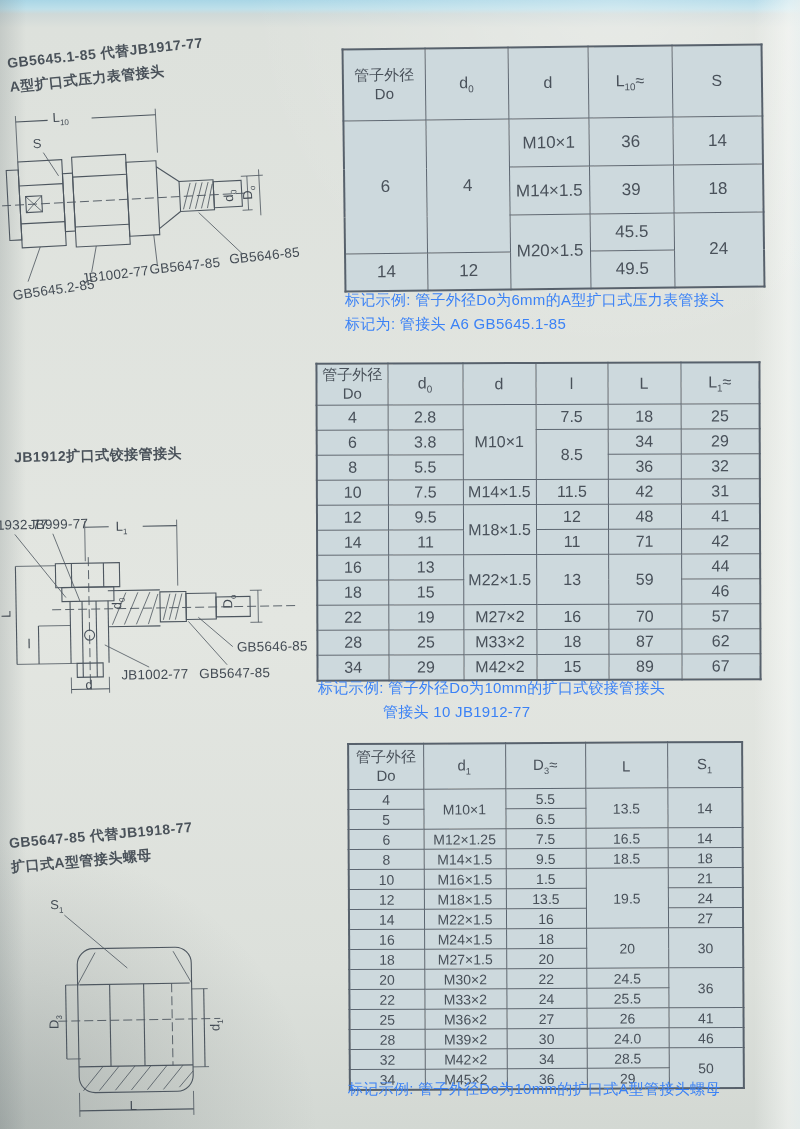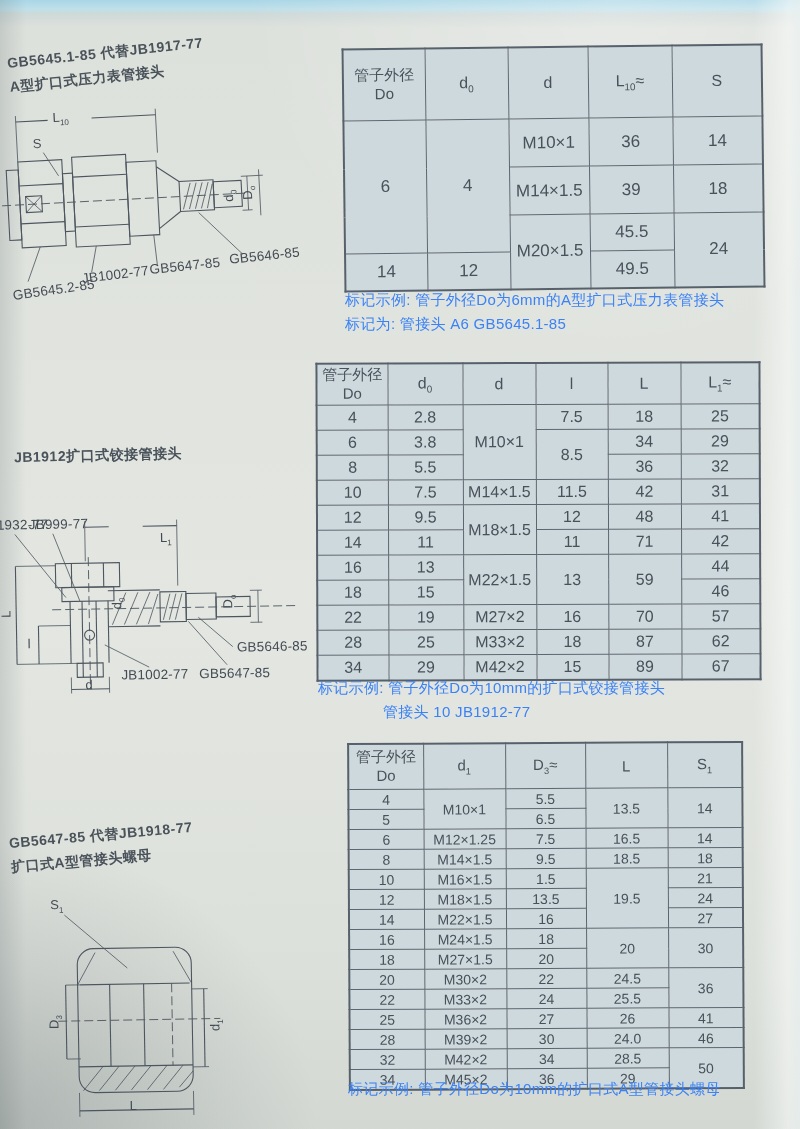--- a/index.html
+++ b/index.html
@@ -219,21 +219,21 @@
       <line class="thin" x1="70" y1="174" x2="70" y2="190"></line>
         <line class="thin" x1="108" y1="174" x2="108" y2="190"></line>
       <line x1="70" y1="186" x2="108" y2="186"></line>
 
       <line class="thin" x1="232" y1="146" x2="198" y2="116"></line>
       <line class="thin" x1="148" y1="165" x2="104" y2="142"></line>
       <line class="thin" x1="226" y1="164" x2="188" y2="120"></line>
     </svg>
     <span class="lab part" style="left:-18px;top:13px;">JB1932-77</span>
     <span class="lab part" style="left:30px;top:13px;">JB999-77</span>
-    <span class="lab" style="left:117px;top:28px;margin-left:44px;"><span>L</span><sub>1</sub></span>
+    <span class="lab" style="left:117px;top:16px;"><span>L</span><sub>1</sub></span>
     <span class="lab vlab" style="left:2px;top:102px;">L</span>
     <span class="lab" style="left:27px;top:132px;">l</span>
     <span class="lab" style="left:84px;top:174px;">d</span>
     <span class="lab vlab" style="left:112px;top:92px;"><span>d</span><sub>0</sub></span>
     <span class="lab vlab" style="left:222px;top:92px;"><span>D</span><sub>o</sub></span>
     <span class="lab part" style="left:236px;top:139px;">GB5646-85</span>
     <span class="lab part" style="left:120px;top:165px;">JB1002-77</span>
     <span class="lab part" style="left:198px;top:165px;">GB5647-85</span>
   </div>
 

